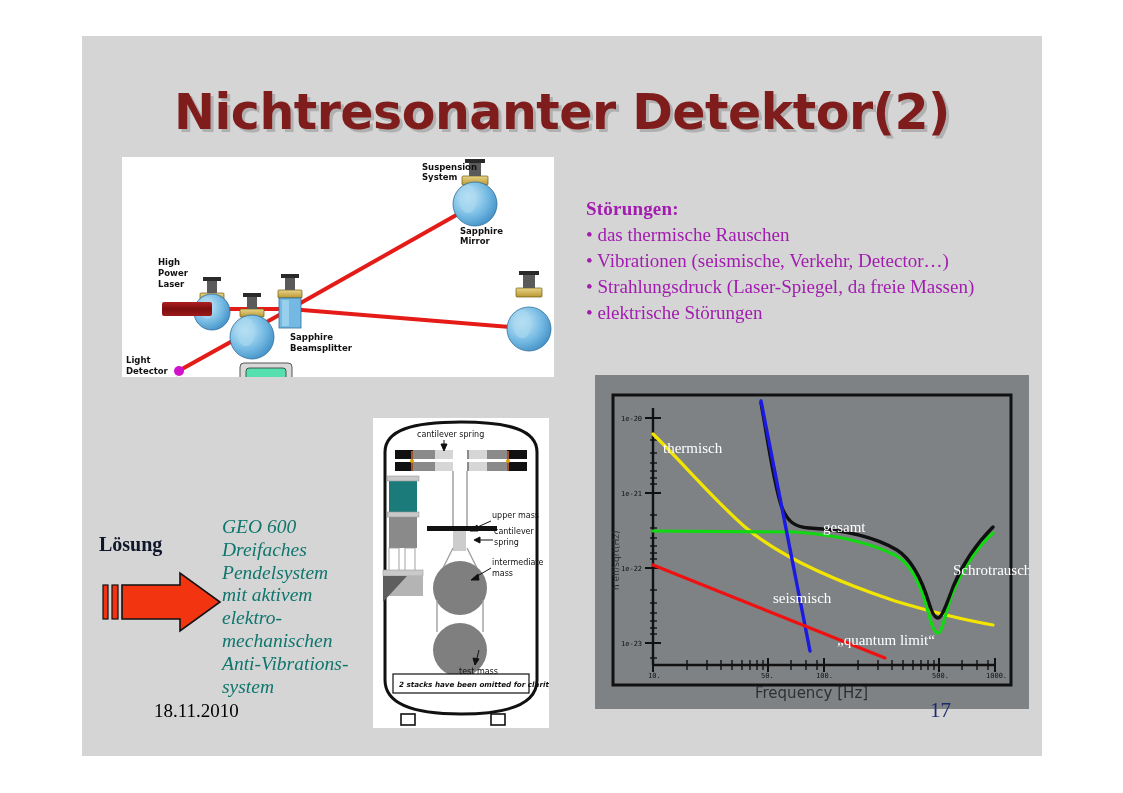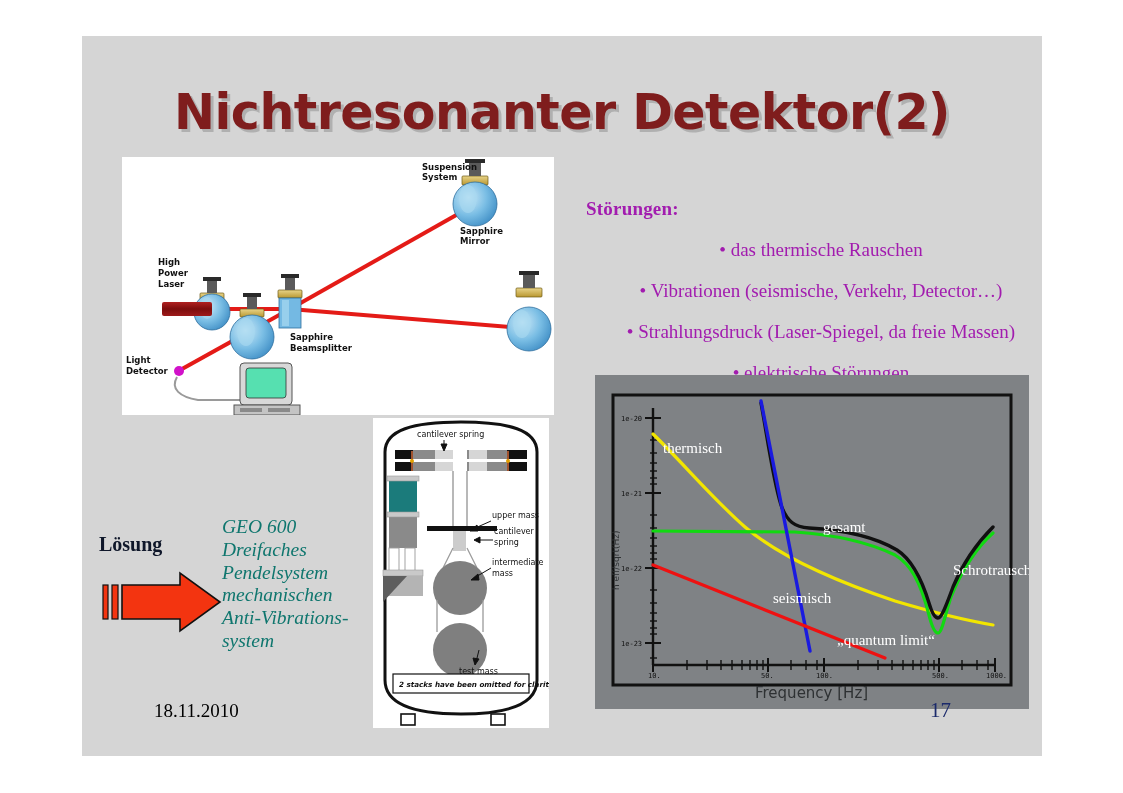--- a/index.html
+++ b/index.html
@@ -11,27 +11,27 @@
   
   .title{
     position:absolute;left:0;top:48px;width:960px;text-align:center;
     font-family:"DejaVu Sans",sans-serif;font-weight:bold;font-size:49px;
     color:#7f1d1d;letter-spacing:-0.5px;
     text-shadow:3px 3px 0 rgba(130,130,130,0.45);
     white-space:nowrap;
   }
 
   
-  .ifo{position:absolute;left:40px;top:121px;width:432px;height:258px;background:#ffffff;overflow:hidden;}
+  .ifo{position:absolute;left:40px;top:121px;width:432px;height:220px;background:#ffffff;overflow:hidden;}
   .ifo svg{display:block;}
 
   
   .stoer{position:absolute;left:504px;top:162px;width:470px;color:#a21caf;}
   .stoer .hd{font-size:19px;font-weight:bold;letter-spacing:.2px;}
-  .stoer .li{font-size:19px;margin-top:19px;white-space:nowrap;text-align:center;}
+  .stoer .li{font-size:19px;margin-top:4px;white-space:nowrap;}
 
   
   .loesung-word{
     position:absolute;left:17px;top:497px;font-size:20px;font-weight:bold;color:#0f172a;
   }
   .arrow{position:absolute;left:20px;top:535px;width:125px;height:62px;}
   .geo{
     position:absolute;left:140px;top:480px;width:140px;
     font-style:italic;font-size:19.5px;line-height:1.17;color:#0f766e;
   }
@@ -160,20 +160,21 @@
         <rect x="1" y="14" width="5" height="34" fill="#f33410" stroke="#111" stroke-width="1.2"></rect>
         <rect x="10" y="14" width="6" height="34" fill="#f33410" stroke="#111" stroke-width="1.2"></rect>
         <path d="M20 14 L78 14 L78 2 L118 31 L78 60 L78 48 L20 48 Z" fill="#f33410" stroke="#111" stroke-width="1.6" stroke-linejoin="miter"></path>
       </svg>
     </div>
 
     <div class="geo">
       <div>GEO 600</div>
       <div>Dreifaches</div>
       <div>Pendelsystem</div>
+      <div>mit aktivem elektro-</div>
       <div>mechanischen</div>
       <div>Anti-Vibrations-</div>
       <div>system</div>
     </div>
 
     <div class="pend">
       <svg width="176" height="310" viewBox="0 0 176 310" xmlns="http://www.w3.org/2000/svg">
         <rect x="0" y="0" width="176" height="310" fill="#ffffff"></rect>
 
         <path d="M12 34 C12 12, 40 4, 88 4 C136 4, 164 12, 164 34 L164 262 C164 286, 136 296, 88 296 C40 296, 12 286, 12 262 Z" fill="none" stroke="#111" stroke-width="3"></path>

